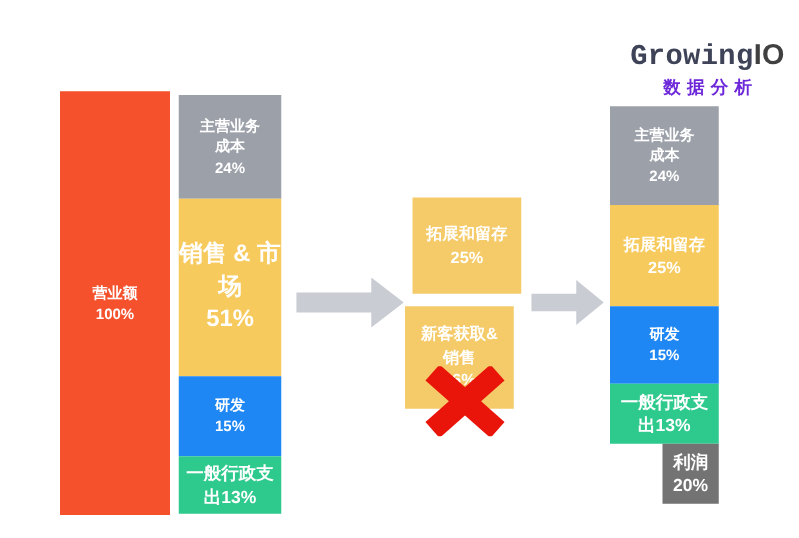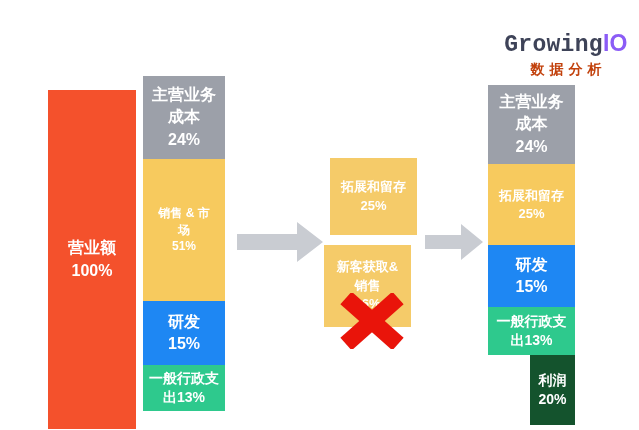--- a/index.html
+++ b/index.html
@@ -11,43 +11,43 @@
   .seg {
     display:flex; align-items:center; justify-content:center;
     text-align:center; color:#ffffff; font-weight:bold;
     white-space:pre-line; line-height:1.38;
   }
   .box {
     position:absolute; display:flex; align-items:center; justify-content:center;
     text-align:center; color:#ffffff; font-weight:bold;
     white-space:pre-line; line-height:1.45;
   }
-  .fs16 { font-size:16px; }
-  .fs15 { font-size:12px; }
+  .fs16 { font-size:12px; }
+  .fs15 { font-size:19px; }
   .fs14 { font-size:14px; }
   .fs13 { font-size:13px; }
   .logo { position:absolute; left:503px; top:31px; width:126px; text-align:center; }
   .logo-text { font-size:23px; font-weight:bold; letter-spacing:0.3px; line-height:1.1; }
   .logo-sub { font-size:14px; font-weight:bold; letter-spacing:5px; margin-top:3px; text-indent:5px; }
   .arrow { position:absolute; }
   .xmark { position:absolute; left:338px; top:293px; }
 </style>
 </head>
 <body>
 
 <div class="canvas">
 
   <div class="logo">
     <div class="logo-text">
-      <span style="color: rgb(62, 67, 88); font-family: Liberation Mono, monospace;">Growing</span><span style="color: #8b5cf6;">IO</span>
+      <span style="color: rgb(62, 67, 88); font-family: Liberation Mono, monospace;">Growing</span><span style="color: #404040;">IO</span>
     </div>
-    <div class="logo-sub" style="color: #c2410c;">数据分析</div>
+    <div class="logo-sub" style="color: #6d28d9;">数据分析</div>
   </div>
 
-  <div class="bar" style="left:48px; top:90px; width:88px; height:339px;">
+  <div class="bar" style="left:48px; top:73px; width:88px; height:339px;">
     <div class="seg fs16" style="height: 339px; background: rgb(244, 81, 44);">营业额
 100%</div>
   </div>
 
   <div class="bar" style="left:143px; top:76px; width:82px;">
     <div class="seg fs16" style="height: 83px; background: rgb(156, 160, 169);">主营业务
 成本
 24%</div>
     <div class="seg fs15" style="height: 142px; background: rgb(247, 202, 94);">销售 &amp; 市
 场
@@ -80,17 +80,17 @@
   <div class="bar" style="left:488px; top:85px; width:87px;">
     <div class="seg fs16" style="height: 79px; background: rgb(156, 160, 169);">主营业务
 成本
 24%</div>
     <div class="seg fs13" style="height: 81px; background: rgb(247, 202, 94);">拓展和留存
 25%</div>
     <div class="seg fs16" style="height: 62px; background: rgb(30, 135, 243);">研发
 15%</div>
     <div class="seg fs14" style="height: 48px; background: rgb(46, 201, 141);">一般行政支
 出13%</div>
-    <div class="seg fs14" style="height: 70px; background: #14532d; margin-left: 42px;">利润
+    <div class="seg fs14" style="height: 48px; background: #737373; margin-left: 42px;">利润
 20%</div>
   </div>
 
 </div>
 
 </body></html>

